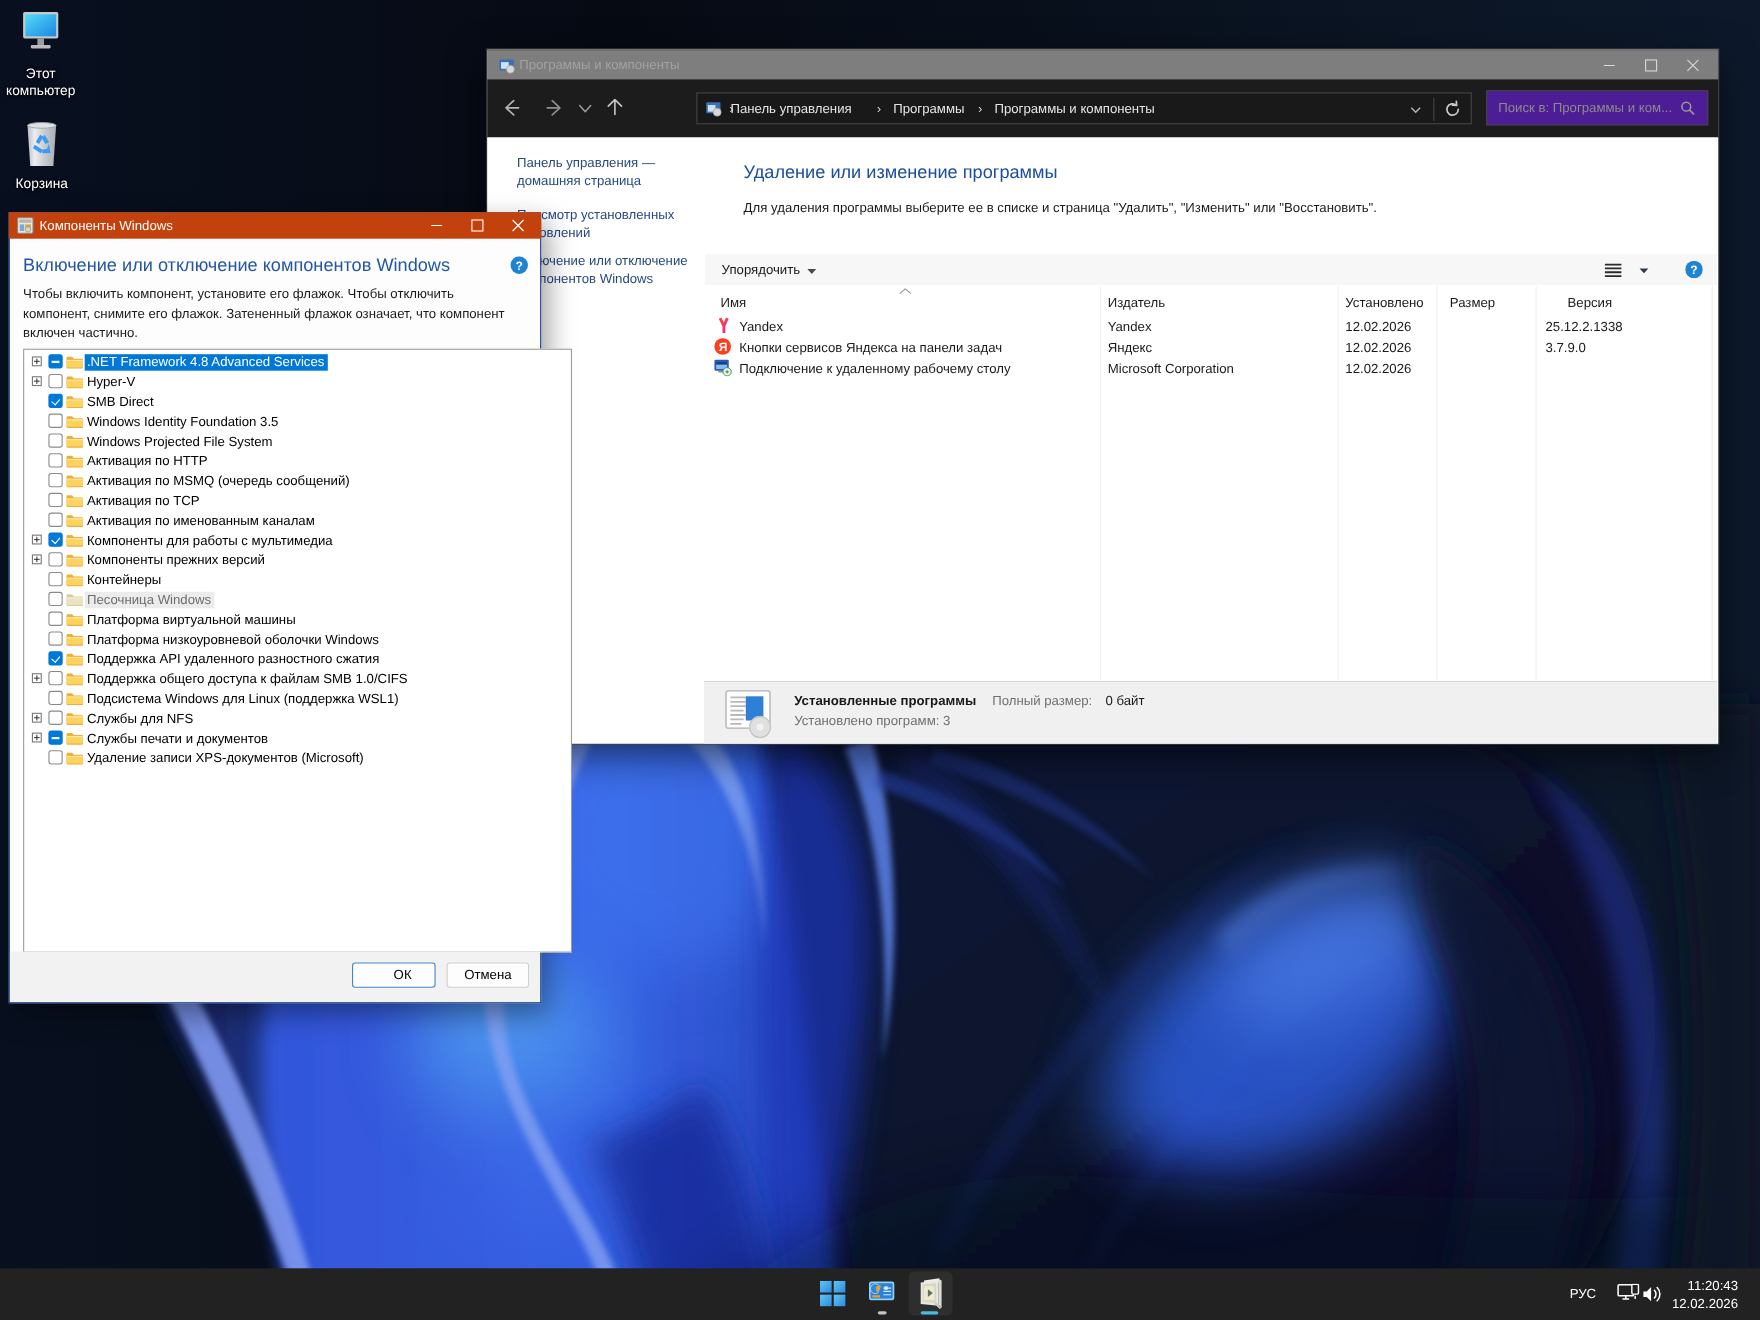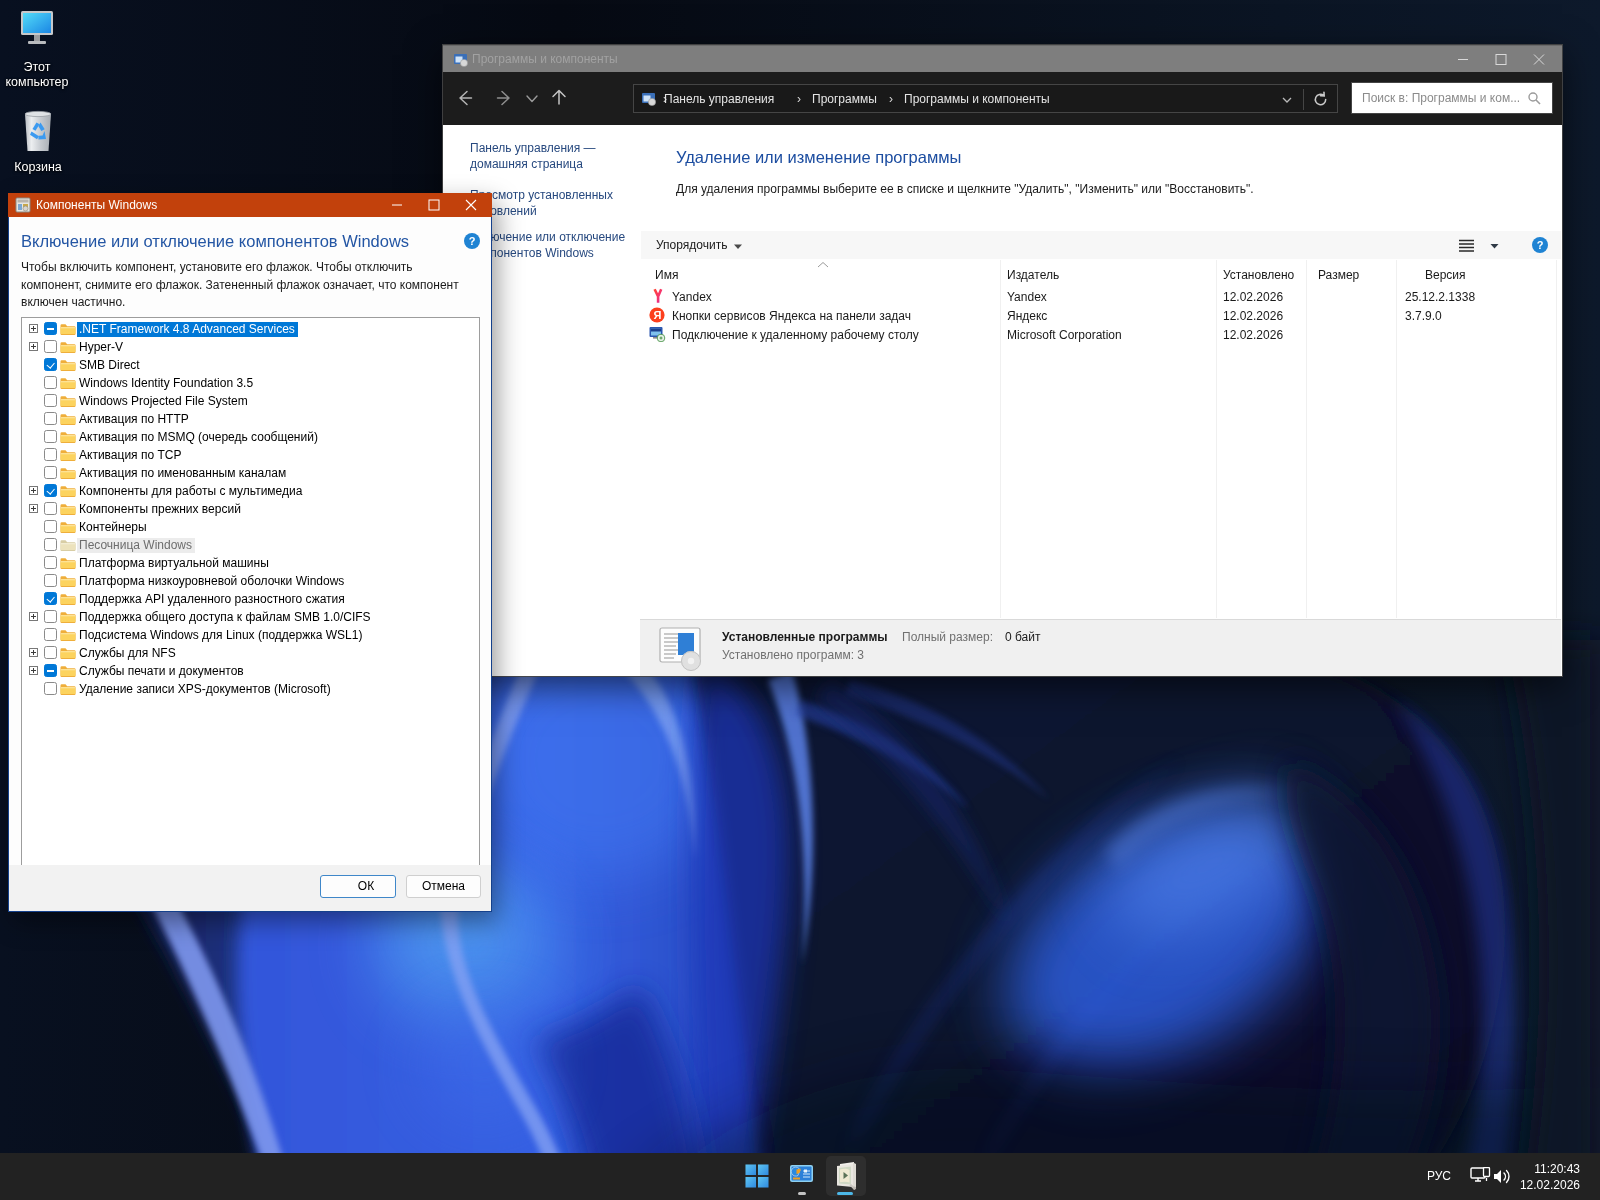--- a/index.html
+++ b/index.html
@@ -11,37 +11,37 @@
 .dicon { position:absolute; width:90px; text-align:center; color:#fff; font-size:12.5px; line-height:15px; text-shadow:0 1px 3px rgba(0,0,0,.95), 0 0 2px rgba(0,0,0,.8); }
 
 
 #pw { position:absolute; left:443px; top:45px; width:1119px; height:631px; background:#ffffff; box-shadow:0 10px 34px rgba(0,0,0,.6); outline:1px solid rgba(70,70,70,.9); }
 #pw-title { position:absolute; left:0; top:0; right:0; height:27px; background:#7e7e7e; border-top:1px solid #6a6a6a; }
 #pw-title .t { position:absolute; left:29px; top:6px; font-size:12px; color:#a2a2a2; }
 .capbtn { position:absolute; top:0; width:38px; height:27px; }
 #pw-tool { position:absolute; left:0; top:27px; right:0; height:53px; background:#1c1c1c; }
 .navg { position:absolute; color:#9b9b9b; font-size:17px; }
 #addr { position:absolute; left:190px; top:12px; width:705px; height:29px; background:#191919; border:1px solid #454545; color:#e4e4e4; font-size:12px; }
-#srch { position:absolute; left:908px; top:10px; width:202px; height:32px; background:#ffffff; border:1px solid #454545; color:#8b8b8b; font-size:12px; }
+#srch { position:absolute; left:908px; top:10px; width:202px; height:32px; background:#4c1d95; border:1px solid #454545; color:#8b8b8b; font-size:12px; }
 #pw-body { position:absolute; left:0; top:80px; right:0; bottom:0; background:#fff; }
 .sideL { position:absolute; color:#27497f; font-size:12px; line-height:15.5px; }
 .h1blue { position:absolute; color:#1c4da0; font-size:16.5px; }
 .cmdbar { position:absolute; left:198px; top:106px; right:1px; height:28px; background:#f7f7f7; }
 .hdr { position:absolute; font-size:12px; color:#1a1a1a; top:113px; }
 .colline { position:absolute; top:135px; height:358px; width:1px; background:#f0f0f0; }
 .prow { position:absolute; font-size:12px; color:#1a1a1a; white-space:nowrap; }
 #detail { position:absolute; left:197px; right:1px; bottom:0; height:57px; background:#f0f0f0; border-top:1px solid #d9d9d9; }
 
 
 #fd { position:absolute; left:8px; top:193px; width:484px; height:719px; background:#fdfdfd; border:1px solid #15418c; box-shadow:5px 10px 24px rgba(0,0,0,.4); }
 #fd-title { position:absolute; left:-1px; top:-1px; right:-1px; height:24px; background:#c2410c; }
 #fd-title .t { position:absolute; left:28px; top:5px; font-size:12px; color:#fff; }
 #fd .head { position:absolute; left:12px; top:38px; color:#2456a4; font-size:16.5px; }
 #fd .desc { position:absolute; left:12px; top:65px; width:445px; color:#1b1b1b; font-size:12px; line-height:17.6px; }
-#fd-list { position:absolute; left:12px; top:123px; width:459px; height:549px; background:#fff; border:1px solid #9d9d9d; overflow:hidden; padding-top:2px; }
+#fd-list { position:absolute; left:12px; top:123px; width:499px; height:549px; background:#fff; border:1px solid #9d9d9d; overflow:hidden; padding-top:2px; }
 .trow { position:relative; height:18px; font-size:12px; color:#000; white-space:nowrap; }
 .trow .exp { position:absolute; left:7px; top:4px; width:9px; height:9px; border:1px solid #787878; background:#fff; }
 .trow .exp:before { content:""; position:absolute; left:1px; top:3px; width:5px; height:1px; background:#3c3c3c; }
 .trow .exp:after { content:""; position:absolute; left:3px; top:1px; width:1px; height:5px; background:#3c3c3c; }
 .trow .cb { position:absolute; left:22px; top:2px; width:13px; height:13px; border:1px solid #8a8a8a; border-radius:2.5px; background:#fff; }
 .trow .cb.on, .trow .cb.part { background:#0078d7; border-color:#0078d7; }
 .trow .cb.on:before { content:""; position:absolute; left:2px; top:2.5px; width:6px; height:3.5px; border-left:1.6px solid #fff; border-bottom:1.6px solid #fff; transform:rotate(-50deg); }
 .trow .cb.part:before { content:""; position:absolute; left:2px; top:5px; width:7px; height:1.8px; background:#fff; }
 .fold { position:absolute; left:38px; top:2.5px; width:16px; height:13px; }
 .trow .txt { position:absolute; left:57px; top:2px; }
@@ -247,21 +247,21 @@
         </svg>
     </div>
 
   </div>
   <div id="pw-body">
 
     <div class="sideL" style="left:27px; top:16px; width:160px;">Панель управления —<br>домашняя страница</div>
     <div class="sideL" style="left:27px; top:63px; width:170px;">Просмотр установленных<br>обновлений</div>
     <div class="sideL" style="left:27px; top:105px; width:180px;">Включение или отключение<br>компонентов Windows</div>
     <div class="h1blue" style="left:233px; top:23px;">Удаление или изменение программы</div>
-    <div class="prow" style="left:233px; top:57px;">Для удаления программы выберите ее в списке и щелкните "Удалить", "Изменить" или "Восстановить".</div>
+    <div class="prow" style="left:233px; top:57px;">Для удаления программы выберите ее в списке и страница "Удалить", "Изменить" или "Восстановить".</div>
     <div class="cmdbar">
       <span style="position:absolute;left:15px;top:7px;font-size:12px;color:#1a1a1a;">Упорядочить</span>
       <svg style="position:absolute;left:92px;top:12px;" width="10" height="8" viewBox="0 0 10 8">
           <path d="M1,1.5 L5,6 L9,1.5 Z" fill="#4a4a4a"></path>
         </svg>
       <svg style="position:absolute;right:86px;top:8px;" width="17" height="13" viewBox="0 0 17 13">
           <path d="M1,1.5 h15 M1,5 h15 M1,8.5 h15 M1,12 h15" stroke="#2a2a2a" stroke-width="1.6"></path>
         </svg>
       <svg style="position:absolute;right:62px;top:12px;" width="9" height="7" viewBox="0 0 9 7">
           <path d="M0.5,1 L4.5,5.5 L8.5,1 Z" fill="#2f3a46"></path>

